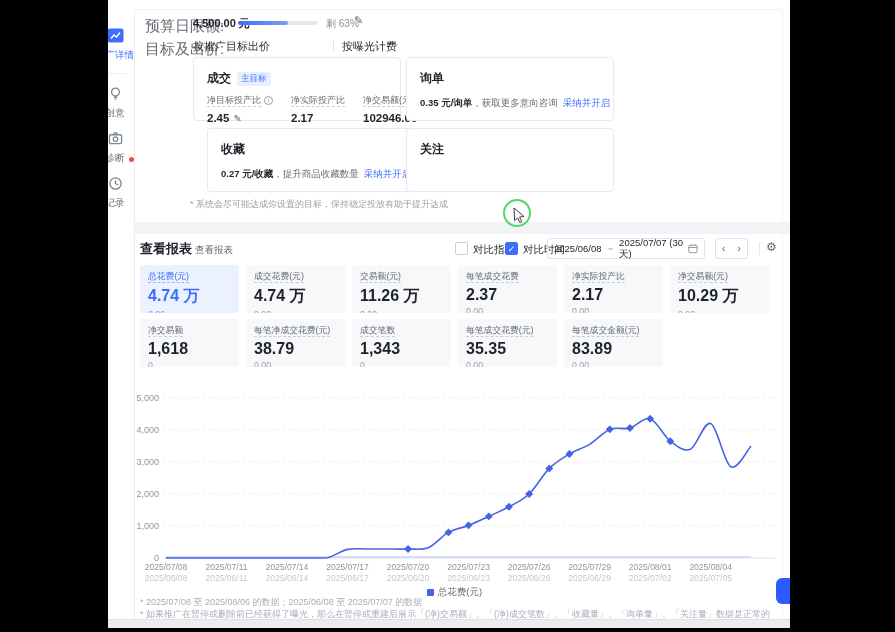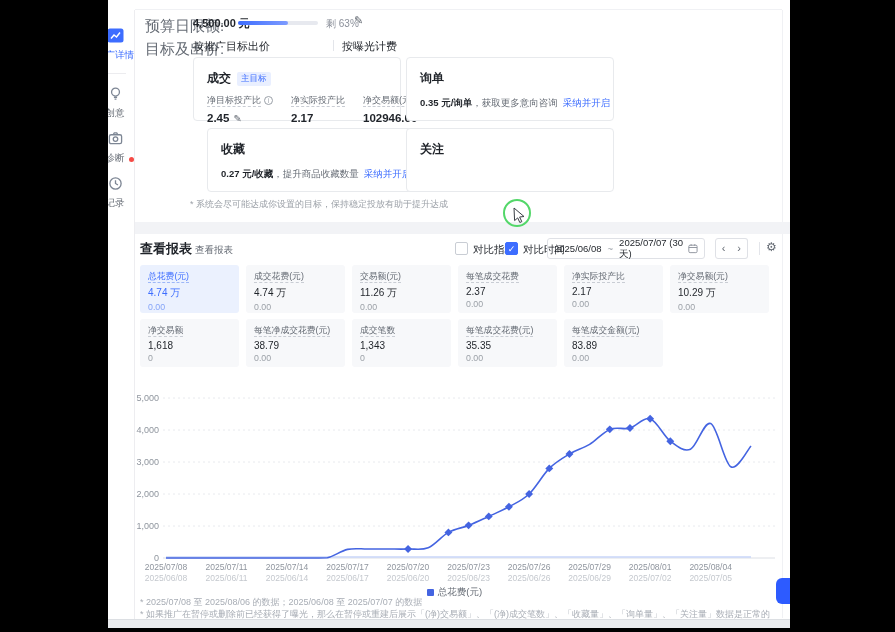--- a/index.html
+++ b/index.html
@@ -84,21 +84,21 @@
   #btn-prev{left:620px;border-radius:3px 0 0 3px;}
   #btn-next{left:636px;border-radius:0 3px 3px 0;border-left:none;}
   .ctl-sep{position:absolute;left:664px;top:242px;width:1px;height:13px;background:#e3e5ea;}
   #gear{position:absolute;left:671px;top:240px;font-size:12px;color:#646a73;cursor:pointer;}
 
   
   #tiles{position:absolute;left:45px;top:265px;width:636px;display:flex;flex-wrap:wrap;}
   .tile{width:99px;height:48px;background:#f7f8fa;border-radius:3px;margin:0 7px 6px 0;padding:6px 8px;overflow:hidden;cursor:pointer;}
   .tile .tlabel{font-size:8.8px;color:#646a73;white-space:nowrap;}
   .tile .tlabel span{border-bottom:1px dashed #c9cdd4;padding-bottom:1px;}
-  .tile .tvalue{font-size:10px;font-weight:normal;color:#1f2329;margin-top:3px;}
+  .tile .tvalue{font-size:16px;font-weight:bold;color:#1f2329;margin-top:3px;}
   .tile .tsub{font-size:8.8px;color:#9ca1a8;margin-top:2px;}
   .tile.sel{background:#ebf1fe;}
   .tile.sel .tlabel{color:#3D6DFF;}
   .tile.sel .tlabel span{border-bottom-color:#9db7f7;}
   .tile.sel .tvalue{color:#3D6DFF;}
   .tile.sel .tsub{color:#86a5f8;}
 
   
   #chart{position:absolute;left:38px;top:388px;}
   #legend{position:absolute;left:45px;top:586px;width:629px;text-align:center;font-size:9.5px;color:#646a73;}

